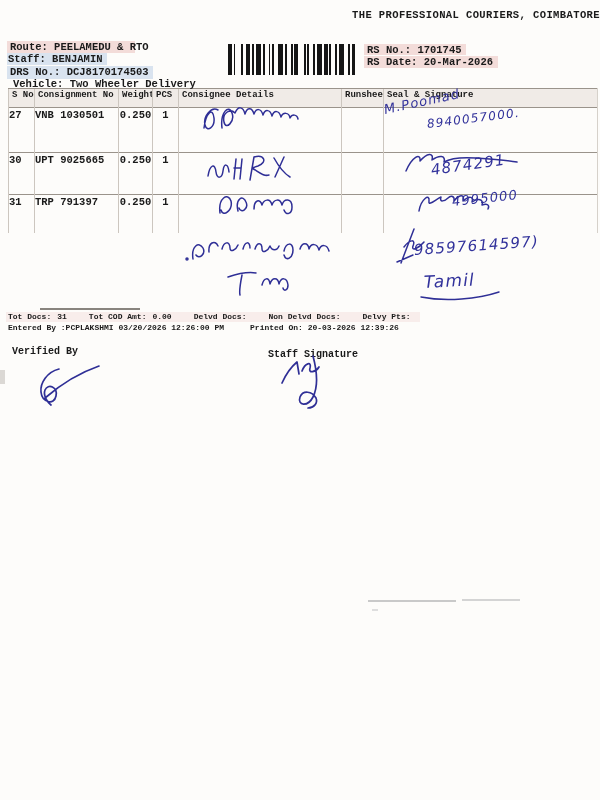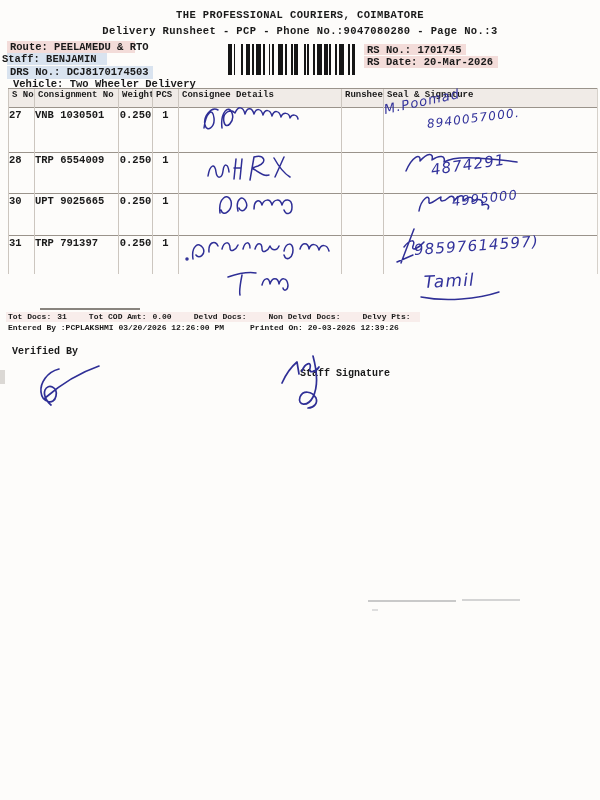--- a/index.html
+++ b/index.html
@@ -1,19 +1,19 @@
 <!DOCTYPE html>
 <html><head>
 <meta charset="utf-8">
 <style>
   html,body{margin:0;padding:0;background:#e8e8e8;}
   .page{position:relative;width:600px;height:800px;background:#fdfcfa;overflow:hidden;
         font-family:"Liberation Mono",monospace;color:#1a1a1a;}
   .abs{position:absolute;white-space:nowrap;}
-  .center{left:0;width:600px;text-align:center;}
+  .center{left:0;width:600px;text-align:right;}
   .doc-title{top:9px;font-size:10.5px;font-weight:bold;letter-spacing:.4px;}
   .doc-subtitle{top:25px;font-size:10.5px;font-weight:bold;letter-spacing:.4px;}
   .info{font-size:10.5px;font-weight:bold;}
   .tint{position:absolute;z-index:0;}
   .tint-pink{background:rgba(228,172,168,.40);}
   .tint-blue{background:rgba(168,193,224,.42);}
   .info span{position:relative;z-index:1;}
   .barcode{position:absolute;left:228px;top:44px;width:136px;height:31px;display:flex;align-items:stretch;}
   .barcode i{flex:none;height:100%;display:block;}
   
@@ -41,30 +41,29 @@
   .hw-text{position:absolute;z-index:2;font-family:"DejaVu Sans",sans-serif;font-style:italic;
            color:#32329b;transform-origin:left center;letter-spacing:1.2px;}
   .artifact{position:absolute;}
 </style>
 </head>
 <body>
 
 <div class="page">
 
   <div class="abs center doc-title">THE PROFESSIONAL COURIERS, COIMBATORE</div>
-  <div class="abs center doc-subtitle">Delivery Runsheet - PCP - Phone No.:9047080280 - Page No.:3</div>
 
   <div class="tint tint-pink" style="left:7px;top:41px;width:128px;height:12px;"></div>
   <div class="tint tint-blue" style="left:7px;top:53px;width:100px;height:12px;"></div>
   <div class="tint tint-blue" style="left:7px;top:66px;width:146px;height:13px;"></div>
   <div class="tint tint-pink" style="left:364px;top:44px;width:102px;height:11px;"></div>
   <div class="tint tint-pink" style="left:364px;top:56px;width:134px;height:12px;"></div>
 
   <div class="abs info" style="left:10px;top:41px;"><span>Route: PEELAMEDU &amp; RTO</span></div>
-  <div class="abs info" style="left:2px;top:53px;text-align:center;"><span>Staff: BENJAMIN</span></div>
+  <div class="abs info" style="left:8px;top:53px;text-align:center;"><span>Staff: BENJAMIN</span></div>
   <div class="abs info" style="left:10px;top:66px;"><span>DRS No.: DCJ8170174503</span></div>
   <div class="abs info" style="left:13px;top:78px;"><span>Vehicle: Two Wheeler Delivery</span></div>
 
   <div class="barcode">
       <i style="width:3.7px;background:#151515"></i>
       <i style="width:1.85px;background:transparent"></i>
       <i style="width:1.85px;background:#151515"></i>
       <i style="width:5.550000000000001px;background:transparent"></i>
       <i style="width:1.85px;background:#151515"></i>
       <i style="width:3.7px;background:transparent"></i>
@@ -136,29 +135,20 @@
     <tbody>
       <tr style="height:45px;">
         <td class="td-sno">27</td>
         <td class="td-cons">VNB 1030501</td>
         <td class="td-w">0.250</td>
         <td class="td-p">1</td>
         <td></td>
         <td></td>
         <td class="c-right"></td>
       </tr>
-      <tr style="height:41px;">
-        <td class="td-sno">28</td>
-        <td class="td-cons">TRP 6554009</td>
-        <td class="td-w">0.250</td>
-        <td class="td-p">1</td>
-        <td></td>
-        <td></td>
-        <td class="c-right"></td>
-      </tr>
       <tr style="height:42px;">
         <td class="td-sno">30</td>
         <td class="td-cons">UPT 9025665</td>
         <td class="td-w">0.250</td>
         <td class="td-p">1</td>
         <td></td>
         <td></td>
         <td class="c-right"></td>
       </tr>
       <tr style="height:38px;" class="last">
@@ -175,21 +165,21 @@
 
   <div class="tint tint-pink" style="left:6px;top:312px;width:414px;height:10px;opacity:.45;"></div>
   <div class="summary">
     <span>Tot Docs:</span><span class="gap">31</span><span>Tot COD Amt:</span><span class="gap">0.00</span><span class="gap">Delvd Docs:</span><span class="gap">Non Delvd Docs:</span><span>Delvy Pts:</span>
   </div>
   <div class="entered">
     <span>Entered By :PCPLAKSHMI 03/20/2026 12:26:00 PM</span><span class="printed">Printed On: 20-03-2026 12:39:26</span>
   </div>
 
   <div class="abs sig-label" style="left:12px;top:346px;">Verified By</div>
-  <div class="abs sig-label" style="left:268px;top:368px;margin-left:32px;">Staff Signature</div>
+  <div class="abs sig-label" style="left:268px;top:349px;">Staff Signature</div>
 
   <span class="hw-text" style="left:384px;top:102px;font-size:13px;transform:rotate(-12deg);">M.Poomad</span>
   <span class="hw-text" style="left:427px;top:117px;font-size:12px;transform:rotate(-7deg);">8940057000.</span>
   <span class="hw-text" style="left:431px;top:161px;font-size:15px;transform:rotate(-8deg);">4874291</span>
   <span class="hw-text" style="left:452px;top:194px;font-size:13px;transform:rotate(-6deg);">4995000</span>
   <span class="hw-text" style="left:414px;top:241px;font-size:15px;transform:rotate(-4deg);">98597614597)</span>
   <span class="hw-text" style="left:424px;top:272px;font-size:17px;transform:rotate(-3deg);">Tamil</span>
 
   <svg class="hw-layer" viewBox="0 0 600 800">
     <g fill="none" stroke="#2f2f96" stroke-width="1.5" stroke-linecap="round" stroke-linejoin="round">

